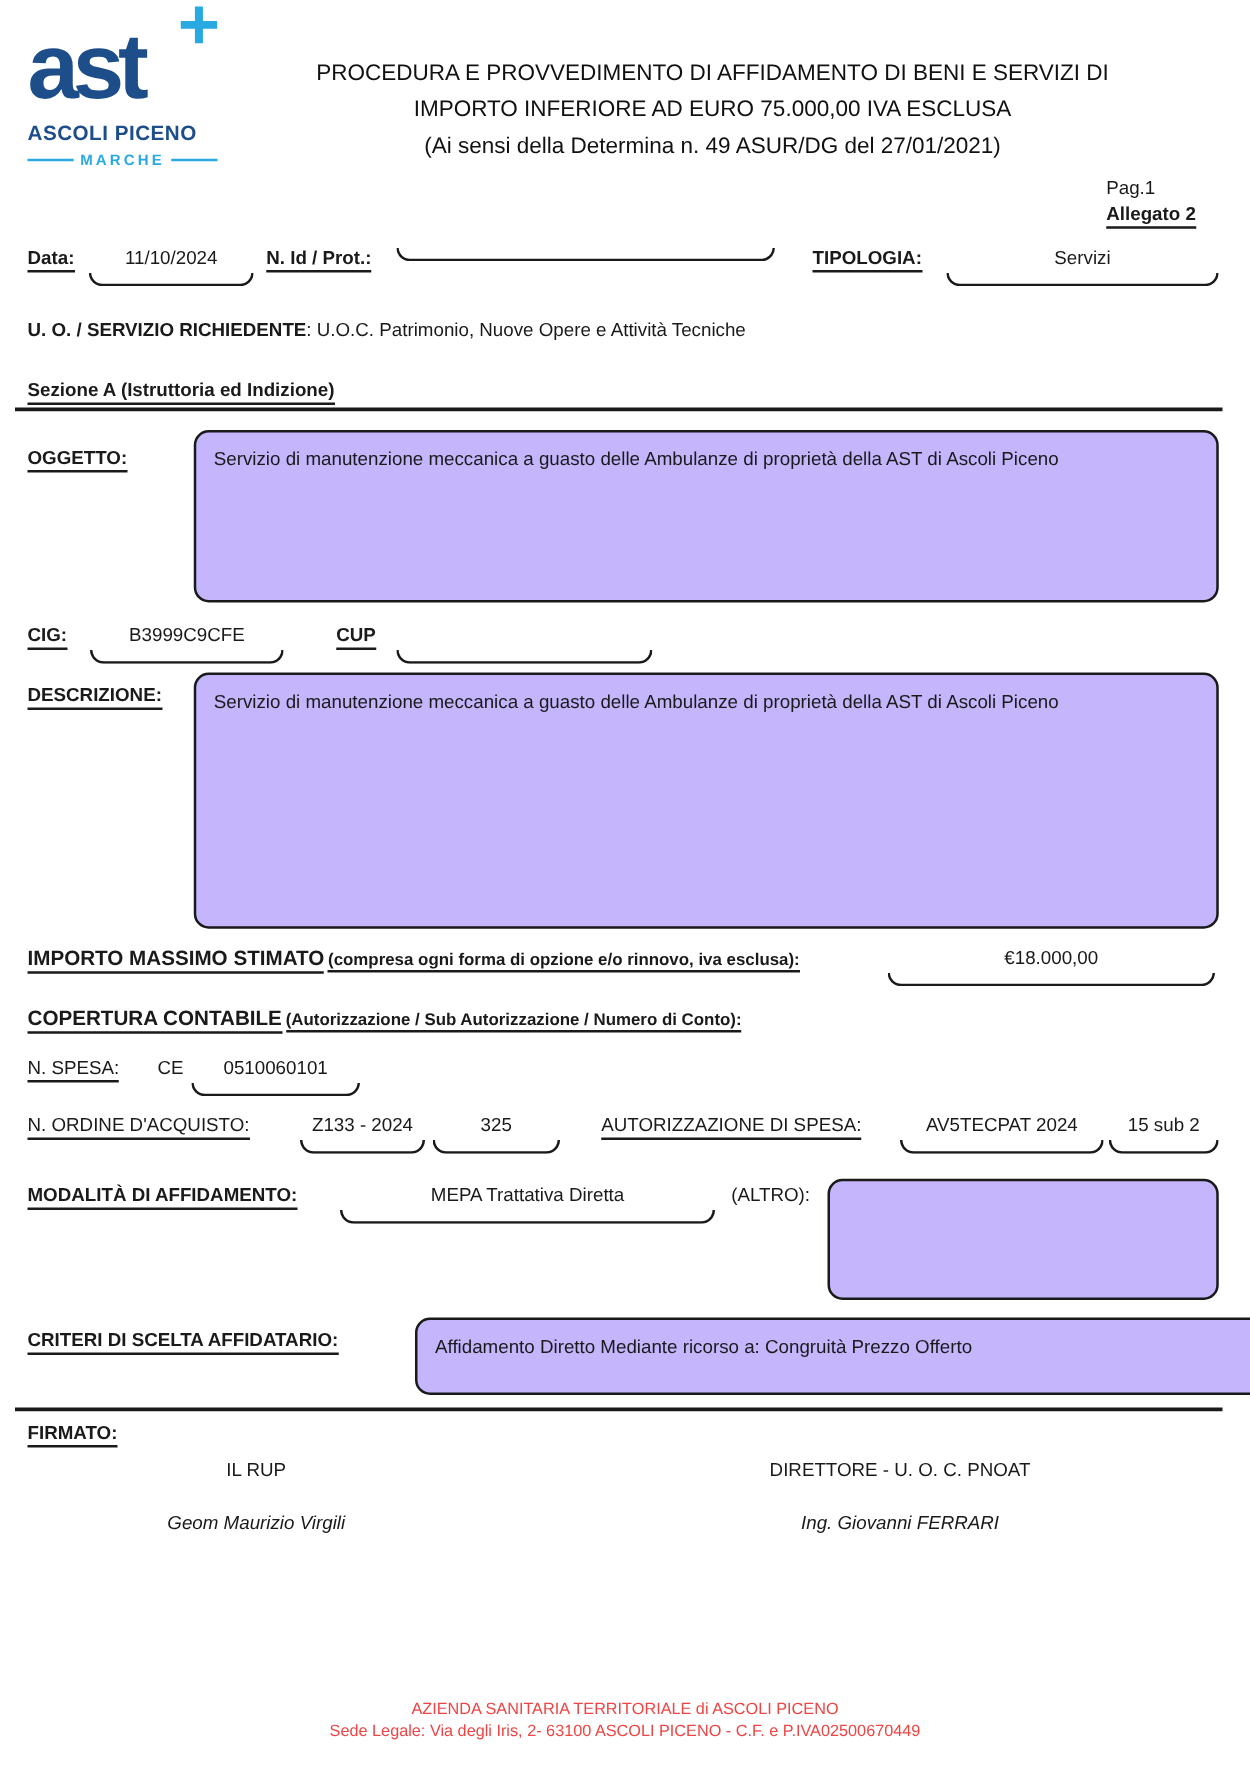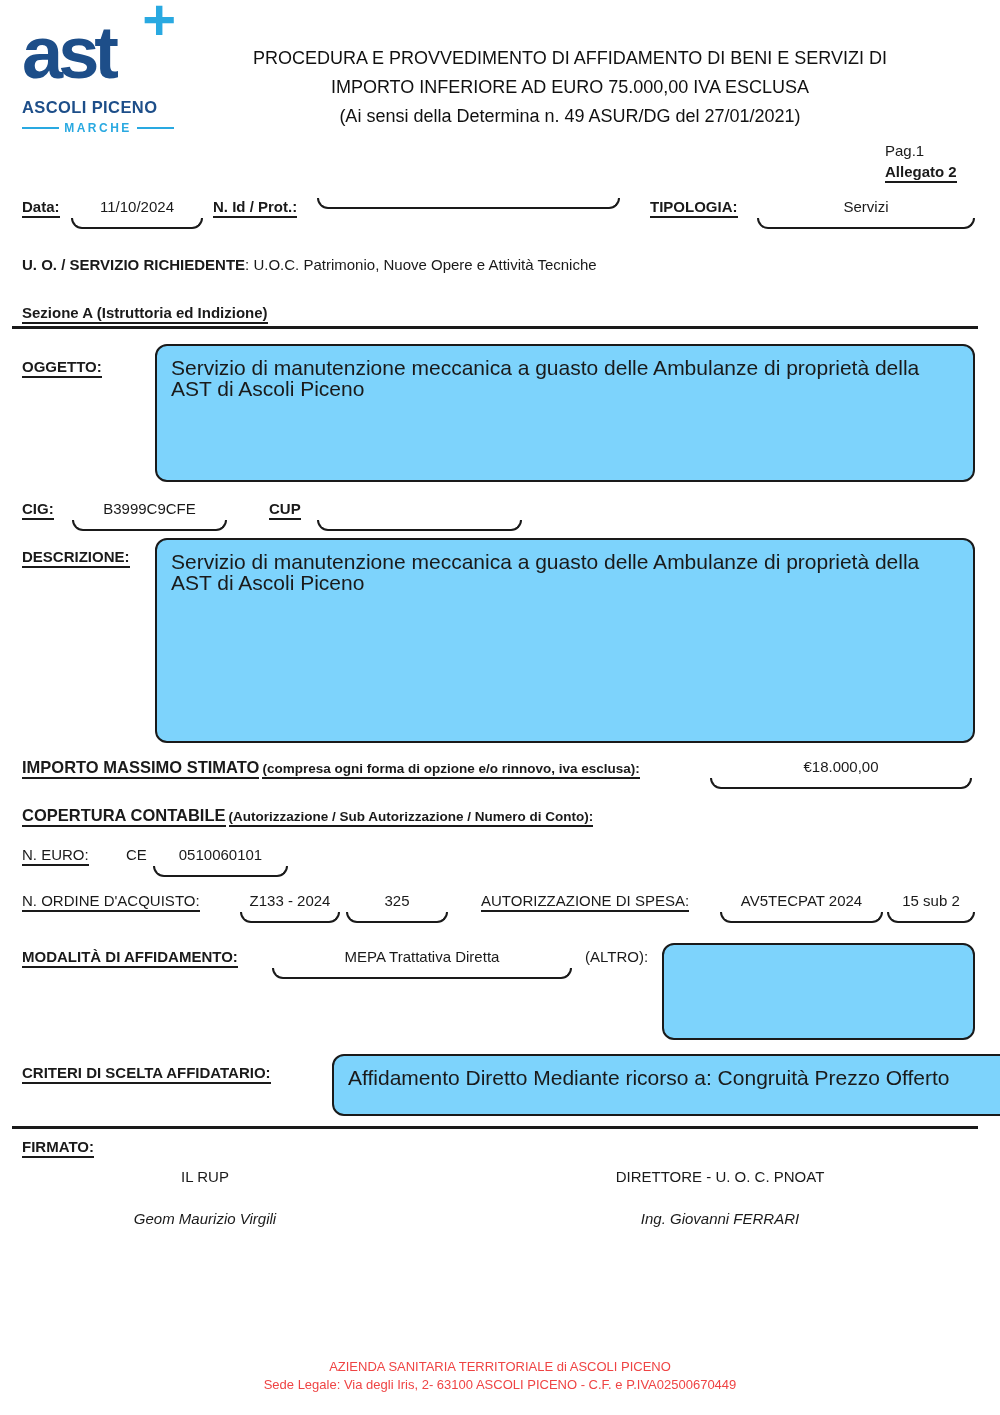--- a/index.html
+++ b/index.html
@@ -34,22 +34,22 @@
   .row > * { position:absolute; white-space:nowrap; }
   .lbl { font-weight:bold; }
   .lbl-u { font-weight:bold; border-bottom:2px solid #1a1a1a; padding-bottom:1px; }
   .lbl-ru { font-weight:normal; border-bottom:2px solid #1a1a1a; padding-bottom:1px; }
 
   .field { display:flex; flex-direction:column; }
   .field .val { text-align:center; padding:0 6px 2px; min-height:18px; }
   .field .bracket { height:9px; border:2px solid #1a1a1a; border-top:none;
     border-radius:0 0 11px 11px; }
 
-  .box { border:2px solid #1a1a1a; border-radius:12px; background:#7dd3fc;
-    padding:11px 14px; font-size:21px; line-height:21px; box-sizing:border-box; }
+  .box { border:2px solid #1a1a1a; border-radius:12px; background:#c4b5fd;
+    padding:11px 14px; font-size:15px; line-height:21px; box-sizing:border-box; }
 
   .hr { left:12px; width:966px; height:3px; background:#1a1a1a; }
 
   .small-sub { font-size:13.5px; }
   .big-lbl { font-size:16.5px; }
 
   .sig-col { text-align:center; }
   .italic { font-style:italic; }
 
   .footer { left:0; width:1000px; text-align:center; font-size:13px;
@@ -141,21 +141,21 @@
       <span class="val">€18.000,00</span>
       <div class="bracket"></div>
     </div>
   </div>
 
   <div class="abs row" style="top:806px;">
     <span style="left:22px;"><span class="lbl-u big-lbl">COPERTURA CONTABILE</span> <span class="lbl-u small-sub">(Autorizzazione / Sub Autorizzazione / Numero di Conto):</span></span>
   </div>
 
   <div class="abs row" style="top:846px;">
-    <span class="lbl-ru" style="left:22px;">N. EURO:</span>
+    <span class="lbl-ru" style="left:22px;">N. SPESA:</span>
     <span style="left:126px;">CE</span>
     <div class="field" style="left:153px; width:135px;">
       <span class="val">0510060101</span>
       <div class="bracket"></div>
     </div>
   </div>
 
   <div class="abs row" style="top:892px;">
     <span class="lbl-ru" style="left:22px;">N. ORDINE D'ACQUISTO:</span>
     <div class="field" style="left:240px; width:100px;">

